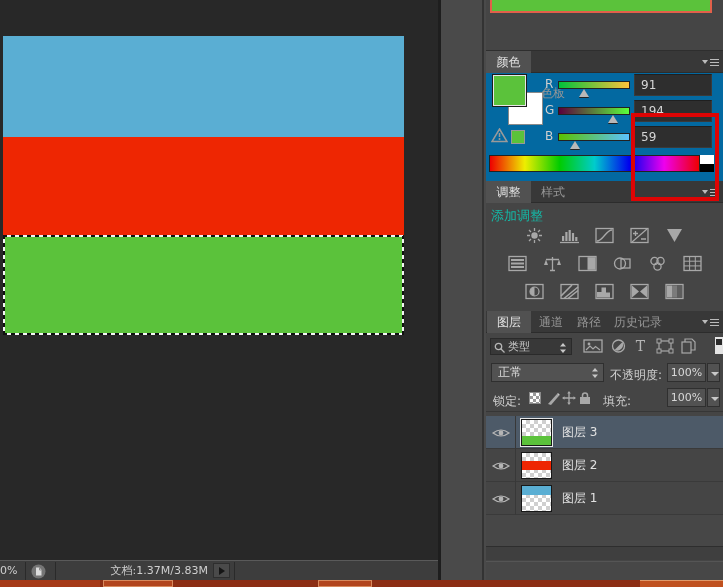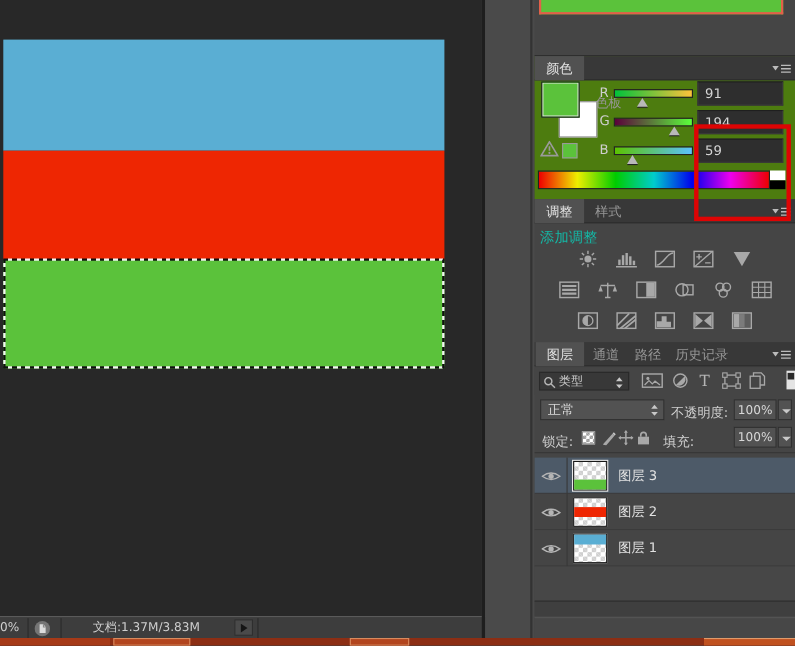--- a/index.html
+++ b/index.html
@@ -18,21 +18,21 @@
   .ants-h { height:2px; left:0; width:401px; z-index:5;
     background:repeating-linear-gradient(90deg,#101010 0 4px,#f4f4f4 4px 8px); }
   .ants-v { width:2px; top:200px; height:99px; z-index:5;
     background:repeating-linear-gradient(0deg,#101010 0 4px,#f4f4f4 4px 8px); }
 
   
   .status-bar { left:0; top:560px; width:447px; height:20px; background:#3d3d3d;
     border-top:1px solid #5a5a5a; color:#cfcfcf; font-size:11px; }
   .sb-div { top:1px; width:1px; height:19px; background:#2a2a2a; }
   .sb-zoom { left:0; top:0; width:24px; height:19px; line-height:19px; overflow:hidden; }
-  .sb-doc { left:58px; top:0; width:150px; height:19px; line-height:19px; text-align:center; }
+  .sb-doc { left:58px; top:0; width:150px; height:19px; line-height:19px; text-align:right; }
   .sb-arrow-btn { left:213px; top:2px; width:17px; height:15px; background:#4a4a4a;
     border:1px solid #2e2e2e; }
   .sb-arrow-btn .tri { position:absolute; left:5px; top:3px; width:0; height:0;
     border-left:6px solid #151515; border-top:4px solid transparent; border-bottom:4px solid transparent; }
 
   
   .dock-sep { left:438px; top:0; width:3px; height:580px; background:#1e1e1e; }
   .dock-col { left:441px; top:0; width:43px; height:580px; background:#4a4a4a;
     border-right:2px solid #333; }
 
@@ -55,21 +55,21 @@
     color:#cccccc; font-size:11px; line-height:23px; padding-left:4px; }
   .nav-zo { left:66px; top:7px; }
   .nav-track { left:88px; top:11px; width:108px; height:3px; background:#262626;
     border-bottom:1px solid #5a5a5a; border-radius:2px; }
   .nav-thumb { left:130px; top:6px; width:0; height:0;
     border-left:6px solid transparent; border-right:6px solid transparent;
     border-bottom:9px solid #b3b3b3; }
   .nav-zi { left:200px; top:5px; }
 
   
-  .color-panel { top:51px; height:130px; background:#4d7c0f; }
+  .color-panel { top:51px; height:130px; background:#0369a1; }
   .swatch { position:absolute; width:35px; height:33px; }
   .bg-swatch { left:22px; top:41px; border:1px solid #8a8a8a; }
   .fg-swatch { left:6px; top:23px; border:1px solid #1c1c1c;
     box-shadow:inset 0 0 0 1px #e6e6e6; }
   .ch-label { position:absolute; left:59px; width:12px; font-size:12px; color:#cfcfcf; }
   .ch-track { position:absolute; left:72px; width:72px; height:8px; border:1px solid #222; }
   .tr-r { background:linear-gradient(to right, rgb(0,194,59), rgb(255,194,59)); }
   .tr-g { background:linear-gradient(to right, rgb(91,0,59), rgb(91,255,59)); }
   .tr-b { background:linear-gradient(to right, rgb(91,194,0), rgb(91,194,255)); }
   .ch-thumb { position:absolute; width:0; height:0;

